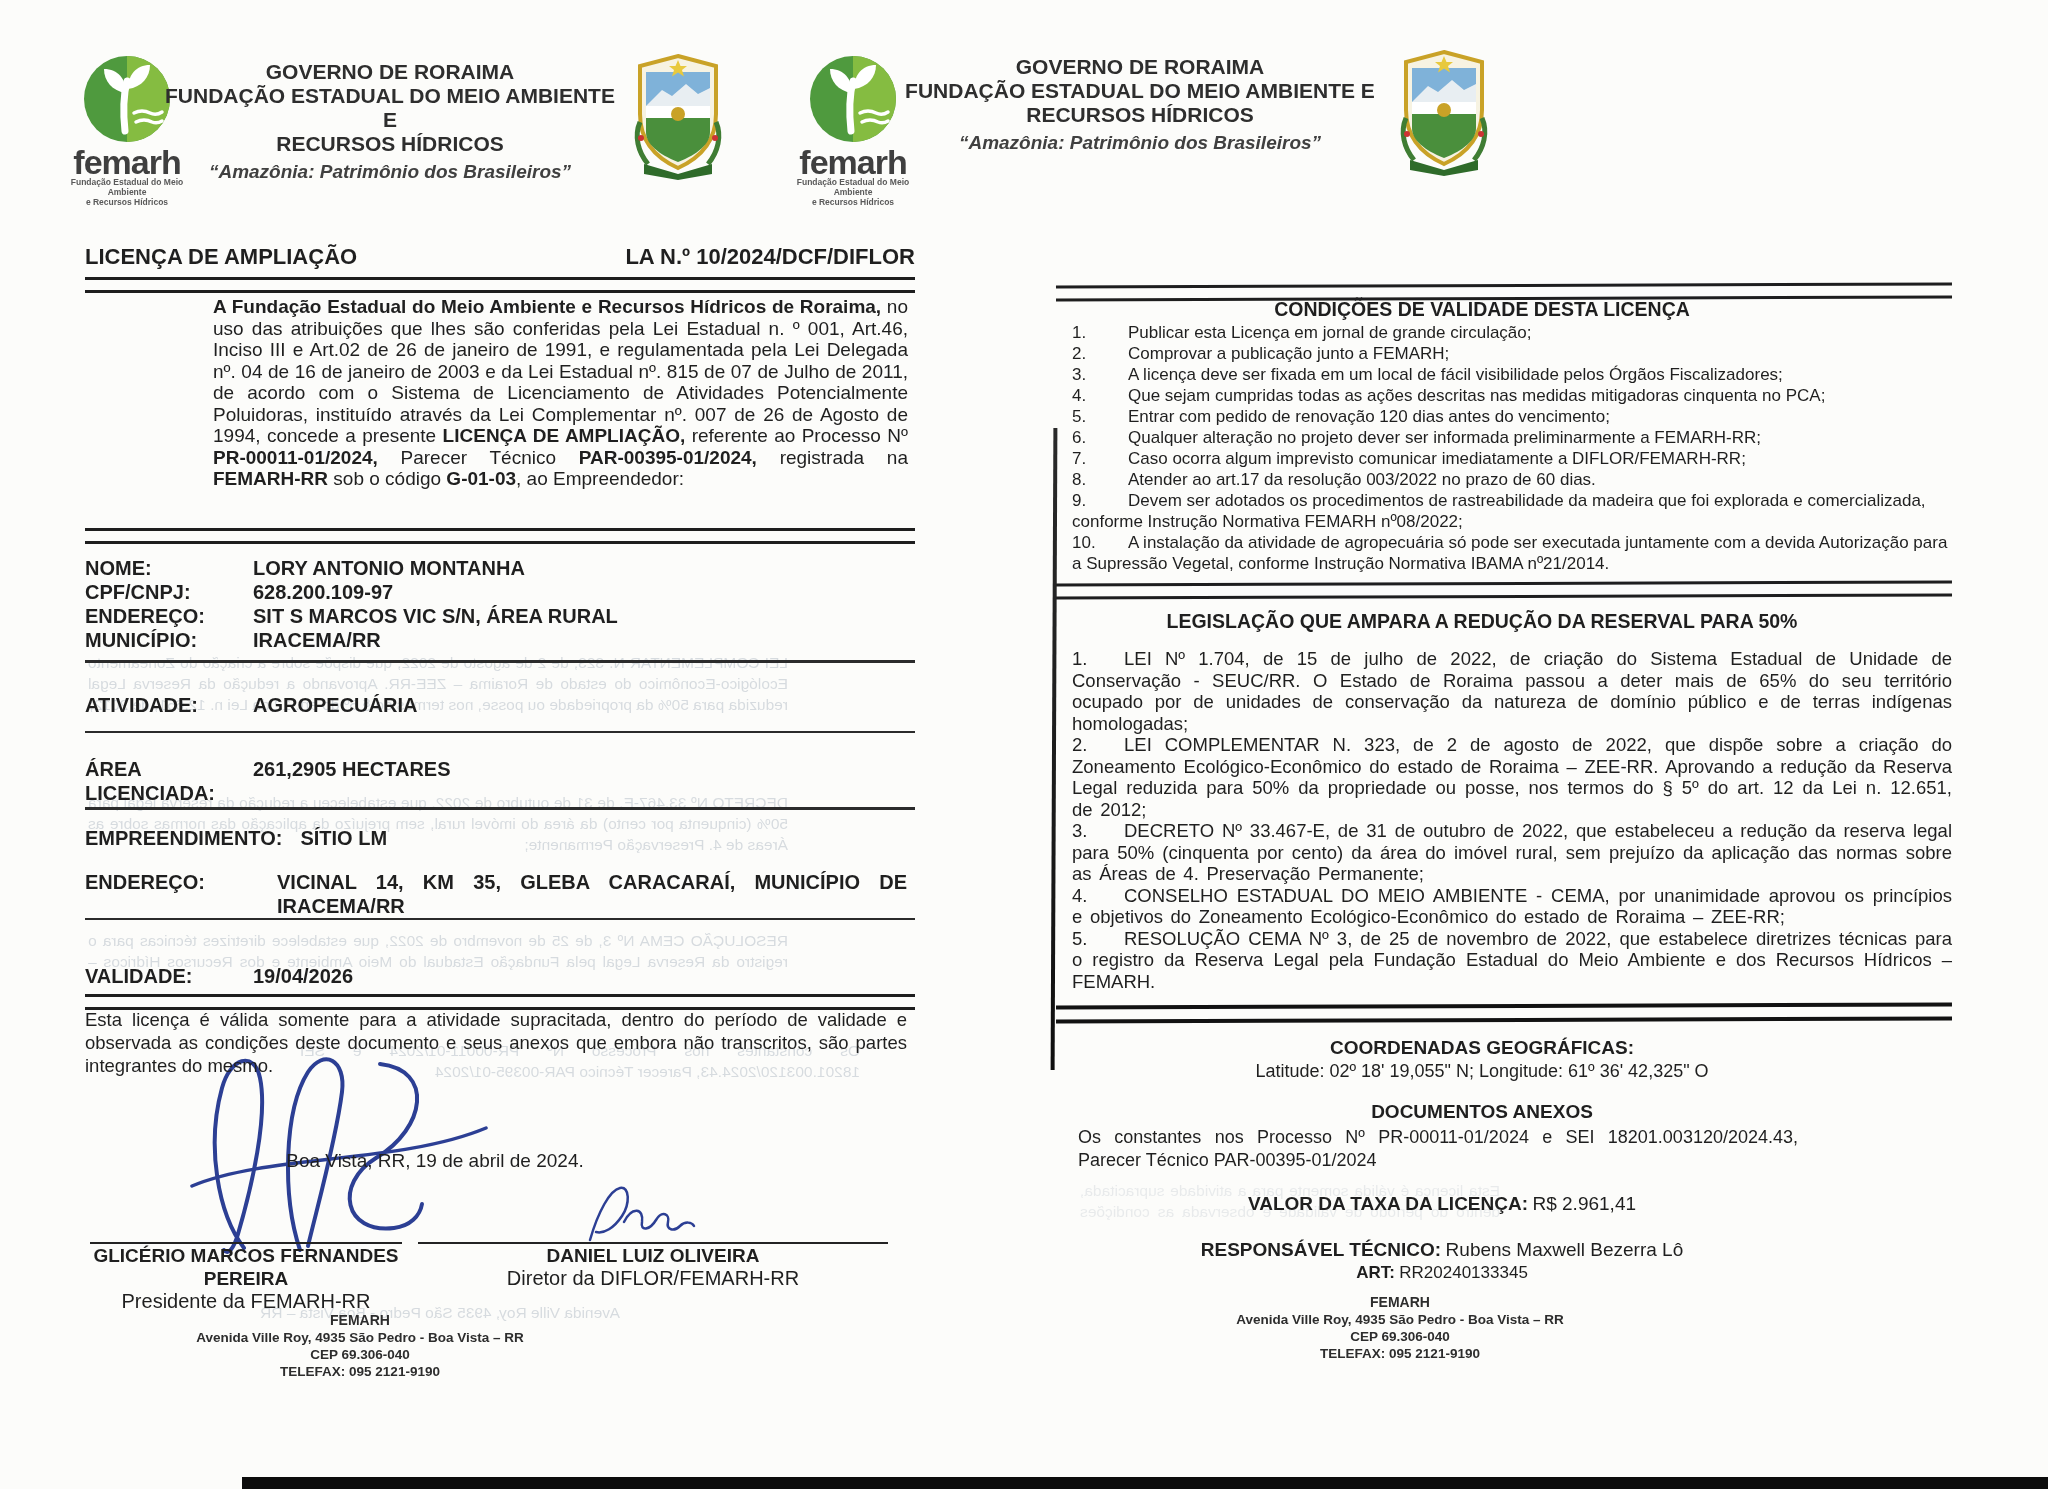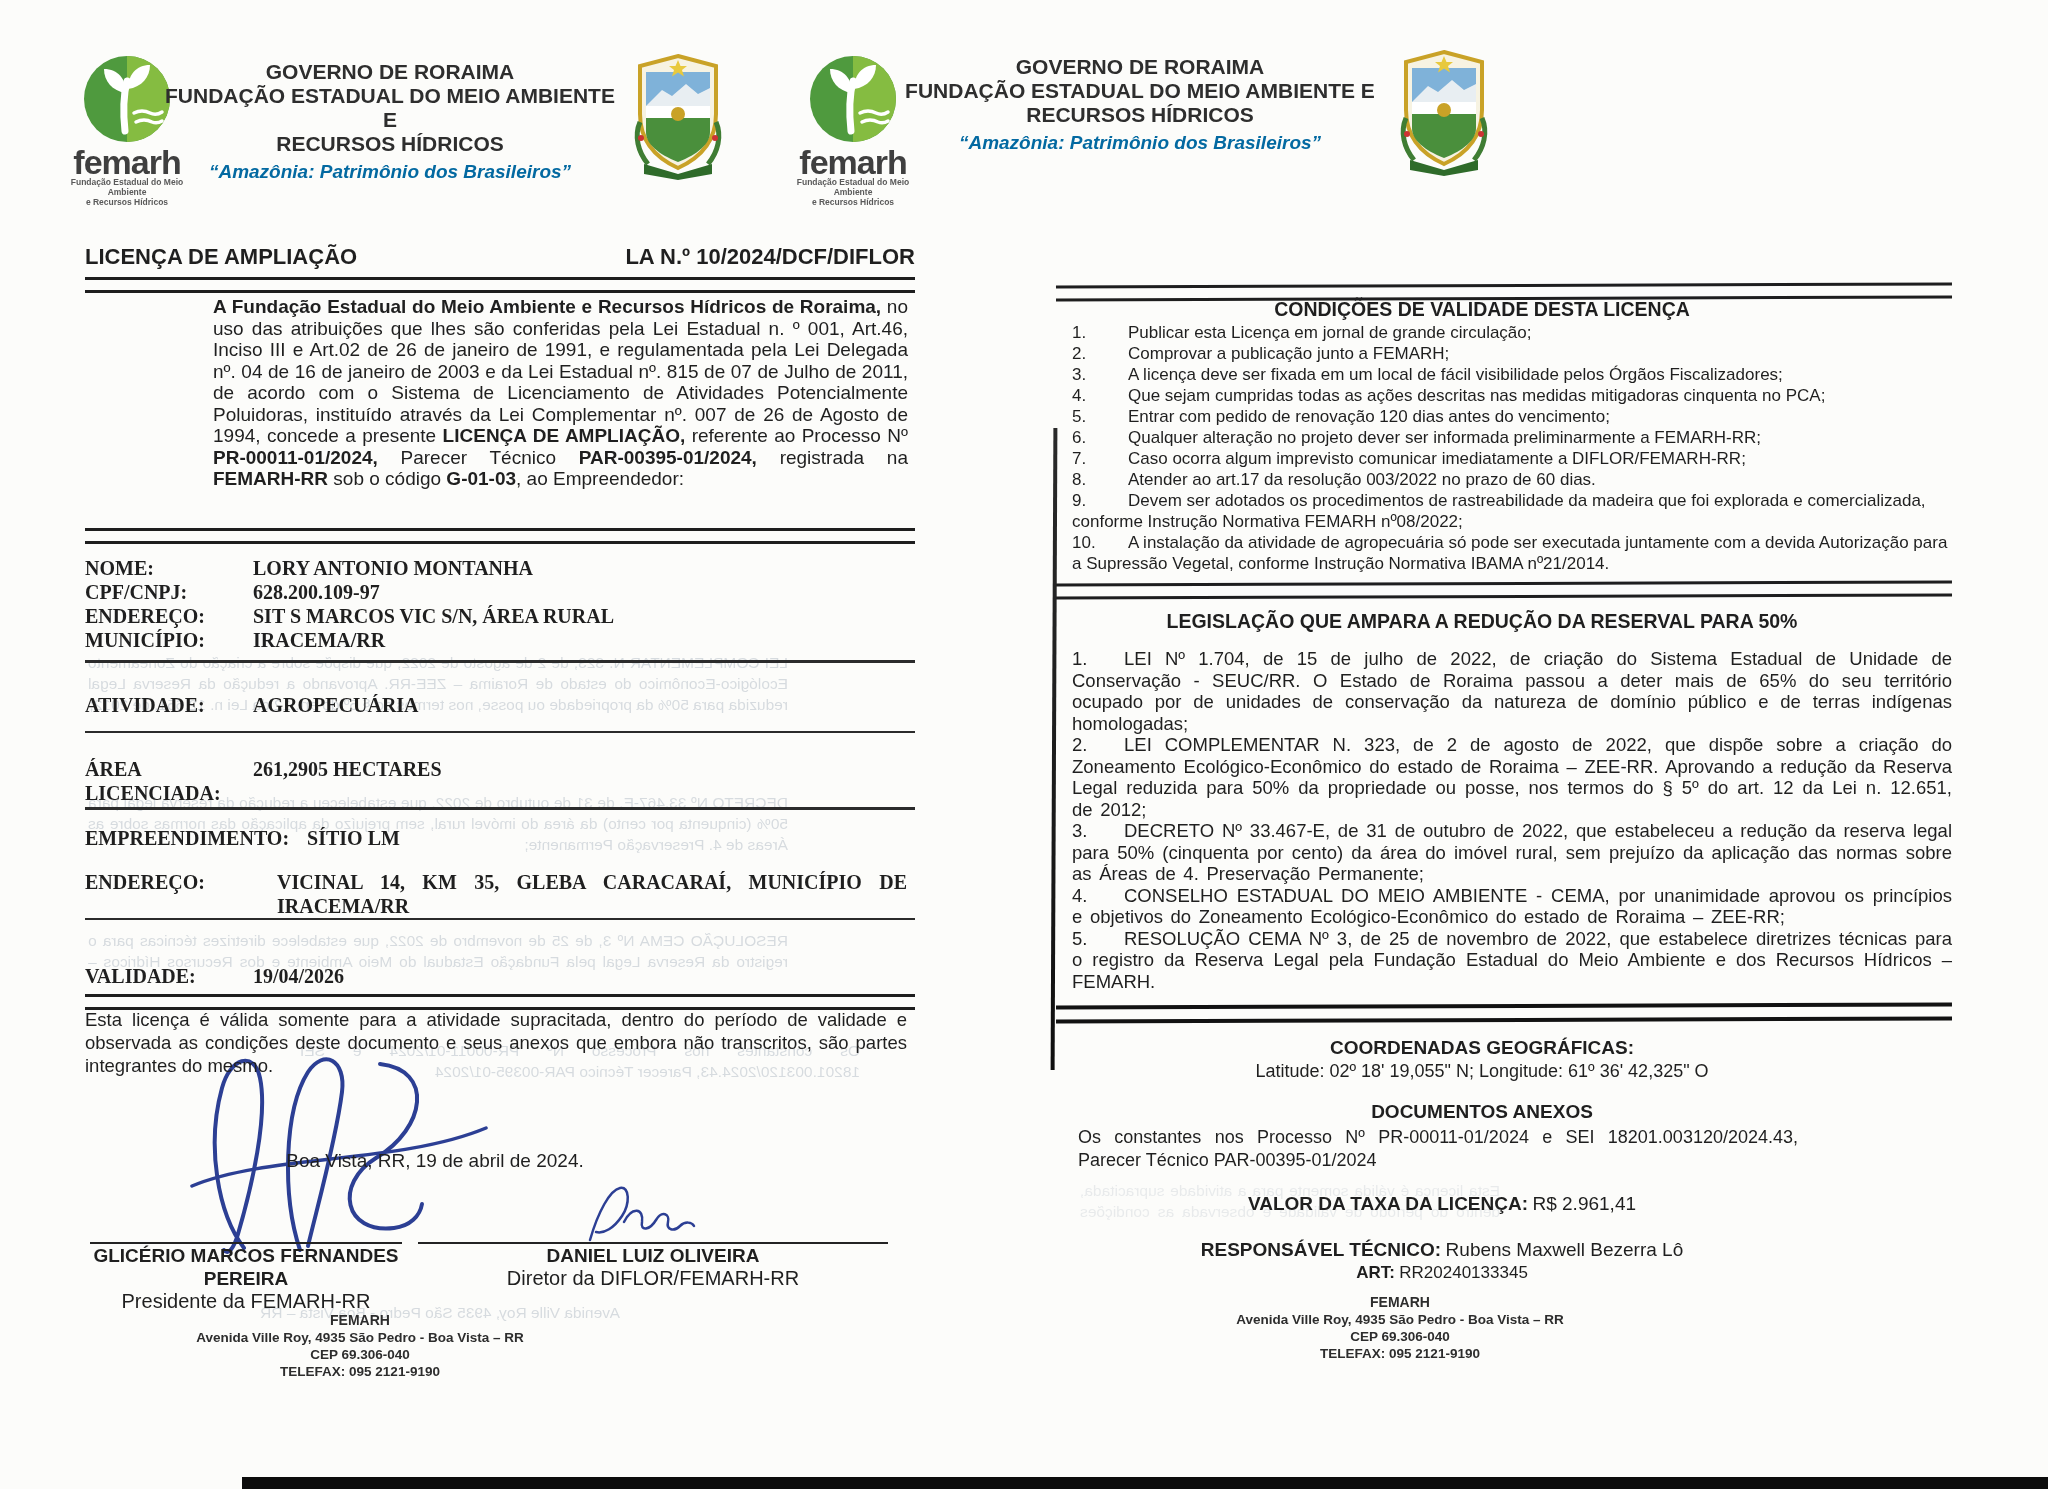--- a/index.html
+++ b/index.html
@@ -7,33 +7,33 @@
     position:relative;width:2048px;height:1489px;margin:0 auto;
     background:#fcfcfa;overflow:hidden;
     font-family:"Liberation Sans", sans-serif;color:#1f1f1f;
   }
   
   .logo{position:absolute;width:150px;text-align:center;}
   .logo-word{font-weight:700;font-size:34px;letter-spacing:-1px;color:#3f3f3f;line-height:30px;margin-top:-4px;}
   .logo-tag{font-size:8.5px;color:#5a5a5a;line-height:10px;font-weight:700;}
   .hdr-text{position:absolute;text-align:center;}
   .hdr-l1{font-weight:700;font-size:21px;line-height:24px;color:#2e2e2e;}
-  .hdr-slogan{font-weight:700;font-style:italic;font-size:19px;line-height:26px;color:#0369a1;margin-top:3px;}
+  .hdr-slogan{font-weight:700;font-style:italic;font-size:19px;line-height:26px;color:#404040;margin-top:3px;}
   .crest{position:absolute;width:92px;height:128px;}
   
   .rule2{position:absolute;height:10px;border-top:3.5px solid #1e1e1e;border-bottom:3.5px solid #1e1e1e;}
   .rule2.thick{border-top-width:4.5px;border-bottom-width:4.5px;border-color:#121212;}
   .tilt{transform:rotate(-0.2deg);}
   .divline{height:2.5px;background:#2b2b2b;}
   
   .title-row{position:absolute;left:85px;top:244px;width:830px;display:flex;justify-content:space-between;font-weight:700;font-size:22px;}
   .intro{position:absolute;left:213px;top:296px;width:695px;font-size:19px;line-height:21.5px;text-align:justify;margin:0;}
   .b{font-weight:700;}
   .fields{position:absolute;left:85px;top:556px;width:830px;font-size:20px;font-weight:700;line-height:24px;}
-  .f-row{display:flex;font-family:Liberation Serif, serif;}
+  .f-row{display:flex;}
   .f-label{width:168px;flex:none;}
   .f-row.emp .f-label{width:auto;margin-right:18px;}
   .f-row.area{}
   .f-val2{max-width:630px;text-align:justify;word-spacing:5px;}
   .d1{margin-top:8px;margin-bottom:30px;}
   .d2{margin-top:14px;margin-bottom:24px;}
   .d3{margin-top:2px;margin-bottom:16px;}
   .d4{margin-top:0;margin-bottom:44px;}
   .end2{margin-top:20px;}
   .validity{position:absolute;left:85px;top:1008px;width:822px;font-size:18.5px;line-height:23px;text-align:justify;margin:0;}

